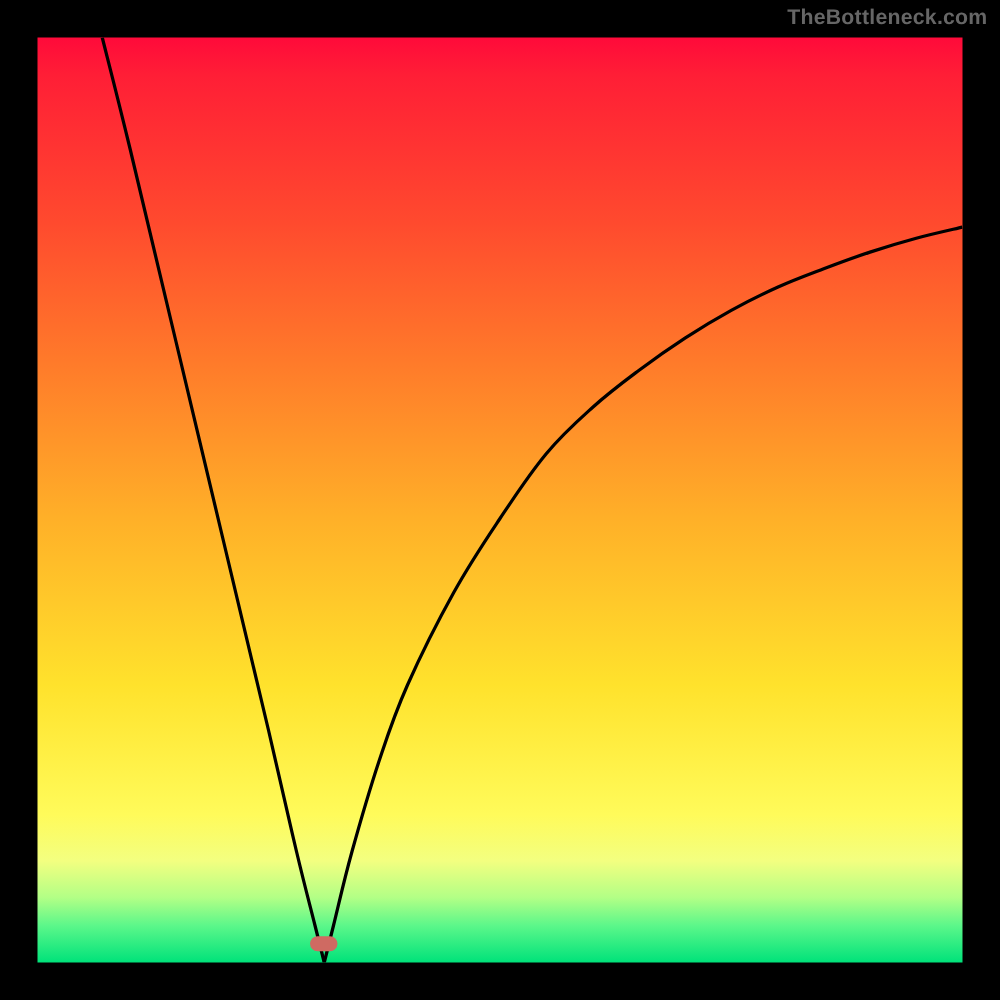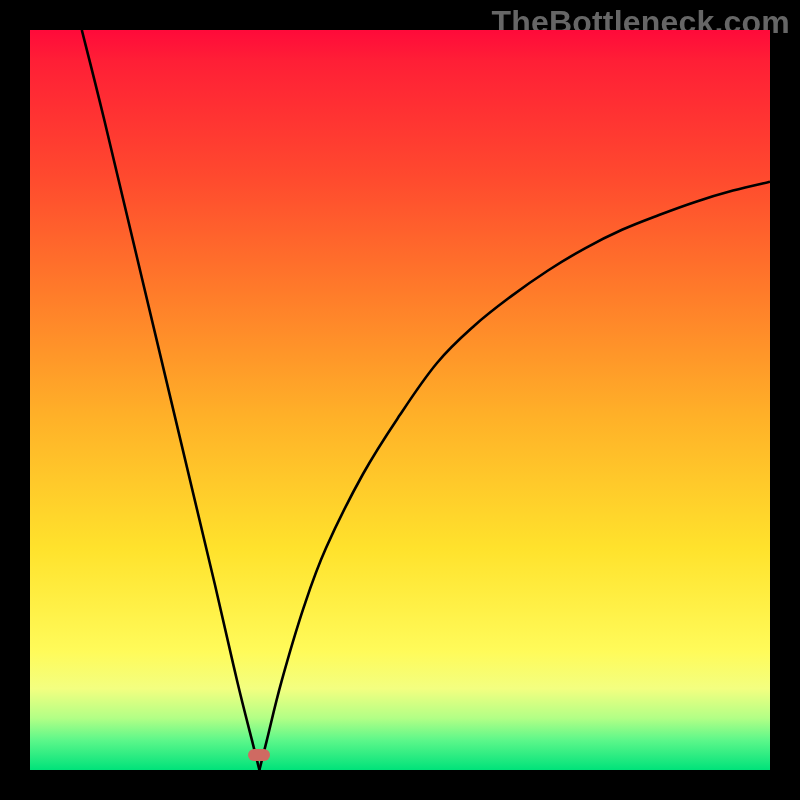--- a/index.html
+++ b/index.html
@@ -15,21 +15,21 @@
     position: relative;
     width: 800px;
     height: 800px;
     background: #000;
   }
   .watermark {
     position: absolute;
     top: 4px;
     right: 10px;
     color: #666;
-    font-size: 32px;
+    font-size: 17px;
     font-weight: 600;
     letter-spacing: 0.2px;
     user-select: none;
     text-align: right;
   }
   .plot {
     position: absolute;
     left: 30px;
     top: 30px;
     width: 740px;

